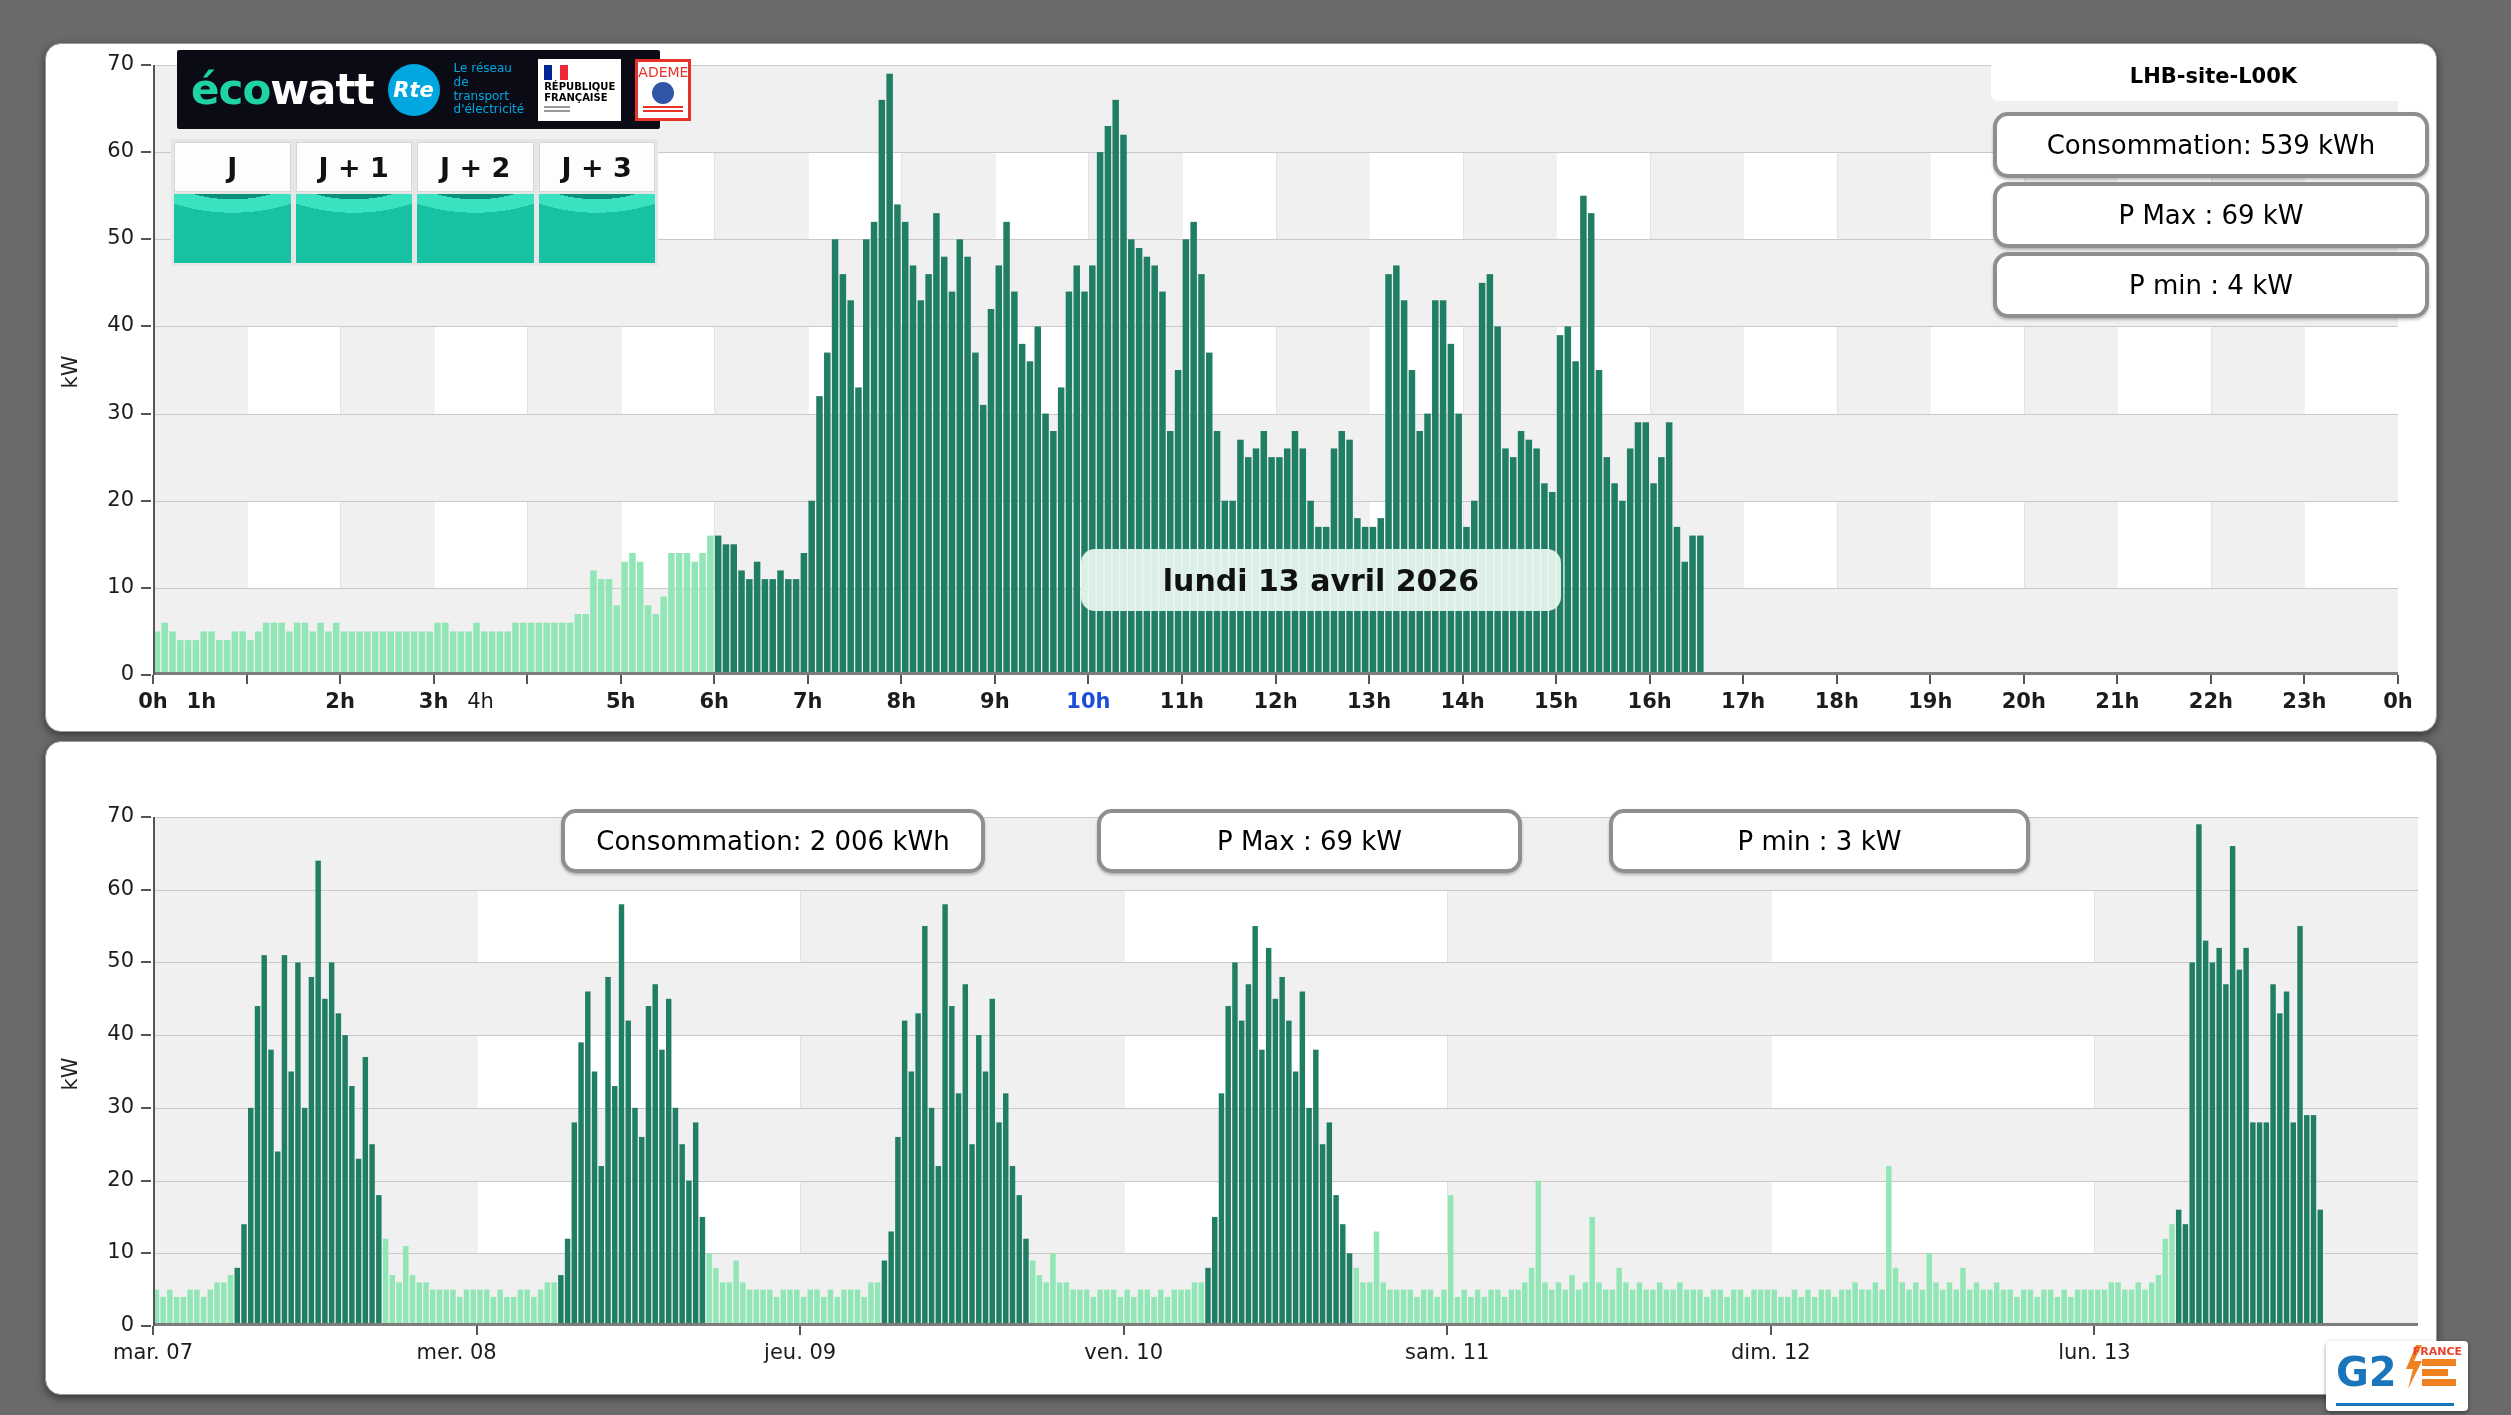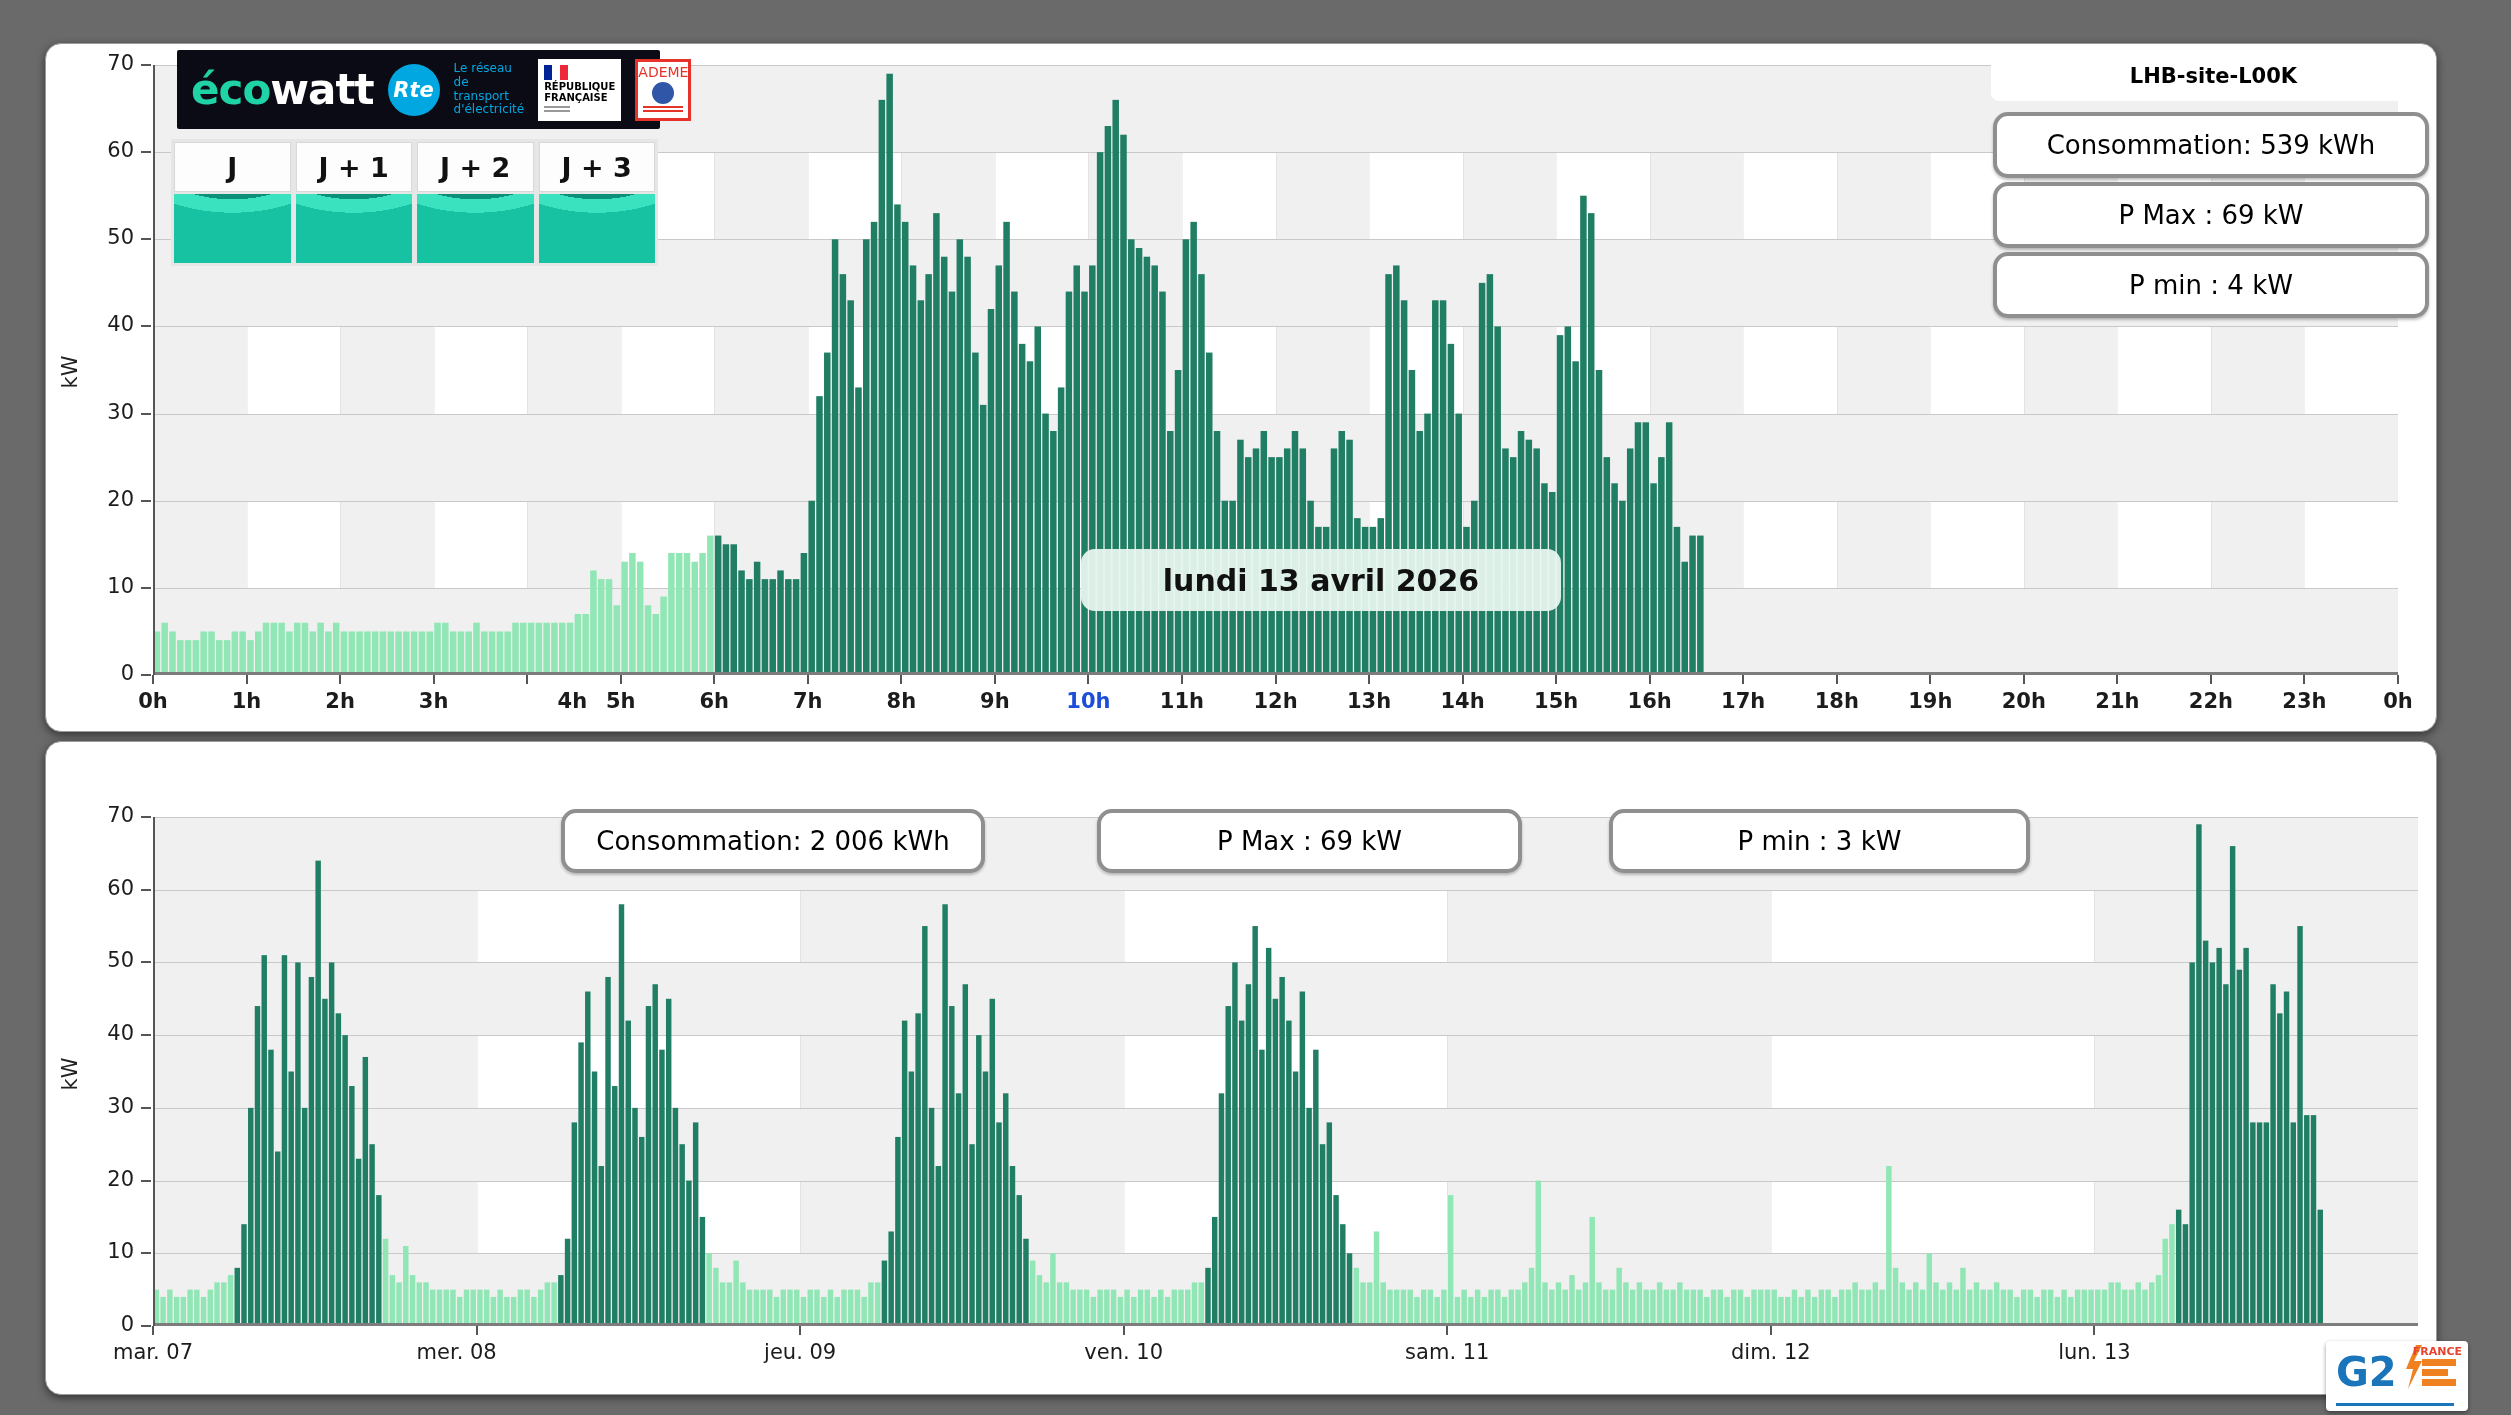--- a/index.html
+++ b/index.html
@@ -432,27 +432,27 @@
       <div style="left: 95px; top: 281.429px; width: 10px; height: 2px; background: rgb(85, 85, 85); position: absolute;"></div>
       <div style="left: 32px; top: 181.286px; width: 56px; text-align: right; font-size: 21px; color: rgb(28, 28, 28); position: absolute;">50</div>
       <div style="left: 95px; top: 194.286px; width: 10px; height: 2px; background: rgb(85, 85, 85); position: absolute;"></div>
       <div style="left: 32px; top: 94.1429px; width: 56px; text-align: right; font-size: 21px; color: rgb(28, 28, 28); position: absolute;">60</div>
       <div style="left: 95px; top: 107.143px; width: 10px; height: 2px; background: rgb(85, 85, 85); position: absolute;"></div>
       <div style="left: 32px; top: 7px; width: 56px; text-align: right; font-size: 21px; color: rgb(28, 28, 28); position: absolute;">70</div>
       <div style="left: 95px; top: 20px; width: 10px; height: 2px; background: rgb(85, 85, 85); position: absolute;"></div>
       <div style="left: 106px; top: 631px; width: 2px; height: 9px; background: rgb(85, 85, 85); position: absolute;"></div>
       <div style="left: 47px; top: 645px; width: 120px; text-align: center; font-size: 21px; color: rgb(28, 28, 28); font-weight: 700; position: absolute;">0h</div>
       <div style="left: 199.542px; top: 631px; width: 2px; height: 9px; background: rgb(85, 85, 85); position: absolute;"></div>
-      <div style="left: 140.542px; top: 645px; width: 120px; text-align: center; font-size: 21px; color: rgb(28, 28, 28); font-weight: 700; position: absolute;">1h</div>
+      <div style="left: 140.542px; top: 645px; width: 120px; font-size: 21px; color: rgb(28, 28, 28); font-weight: 700; position: absolute;">1h</div>
       <div style="left: 293.083px; top: 631px; width: 2px; height: 9px; background: rgb(85, 85, 85); position: absolute;"></div>
       <div style="left: 234.083px; top: 645px; width: 120px; text-align: center; font-size: 21px; color: rgb(28, 28, 28); font-weight: 700; position: absolute;">2h</div>
       <div style="left: 386.625px; top: 631px; width: 2px; height: 9px; background: rgb(85, 85, 85); position: absolute;"></div>
       <div style="left: 327.625px; top: 645px; width: 120px; text-align: center; font-size: 21px; color: rgb(28, 28, 28); font-weight: 700; position: absolute;">3h</div>
       <div style="left: 480.167px; top: 631px; width: 2px; height: 9px; background: rgb(85, 85, 85); position: absolute;"></div>
-      <div style="left: 421.167px; top: 645px; width: 120px; text-align: right; font-size: 21px; color: rgb(28, 28, 28); font-weight: 700; position: absolute;">4h</div>
+      <div style="left: 421.167px; top: 645px; width: 120px; text-align: left; font-size: 21px; color: rgb(28, 28, 28); font-weight: 400; position: absolute;">4h</div>
       <div style="left: 573.708px; top: 631px; width: 2px; height: 9px; background: rgb(85, 85, 85); position: absolute;"></div>
       <div style="left: 514.708px; top: 645px; width: 120px; text-align: center; font-size: 21px; color: rgb(28, 28, 28); font-weight: 700; position: absolute;">5h</div>
       <div style="left: 667.25px; top: 631px; width: 2px; height: 9px; background: rgb(85, 85, 85); position: absolute;"></div>
       <div style="left: 608.25px; top: 645px; width: 120px; text-align: center; font-size: 21px; color: rgb(28, 28, 28); font-weight: 700; position: absolute;">6h</div>
       <div style="left: 760.792px; top: 631px; width: 2px; height: 9px; background: rgb(85, 85, 85); position: absolute;"></div>
       <div style="left: 701.792px; top: 645px; width: 120px; text-align: center; font-size: 21px; color: rgb(28, 28, 28); font-weight: 700; position: absolute;">7h</div>
       <div style="left: 854.333px; top: 631px; width: 2px; height: 9px; background: rgb(85, 85, 85); position: absolute;"></div>
       <div style="left: 795.333px; top: 645px; width: 120px; text-align: center; font-size: 21px; color: rgb(28, 28, 28); font-weight: 700; position: absolute;">8h</div>
       <div style="left: 947.875px; top: 631px; width: 2px; height: 9px; background: rgb(85, 85, 85); position: absolute;"></div>
       <div style="left: 888.875px; top: 645px; width: 120px; text-align: center; font-size: 21px; color: rgb(28, 28, 28); font-weight: 700; position: absolute;">9h</div>

